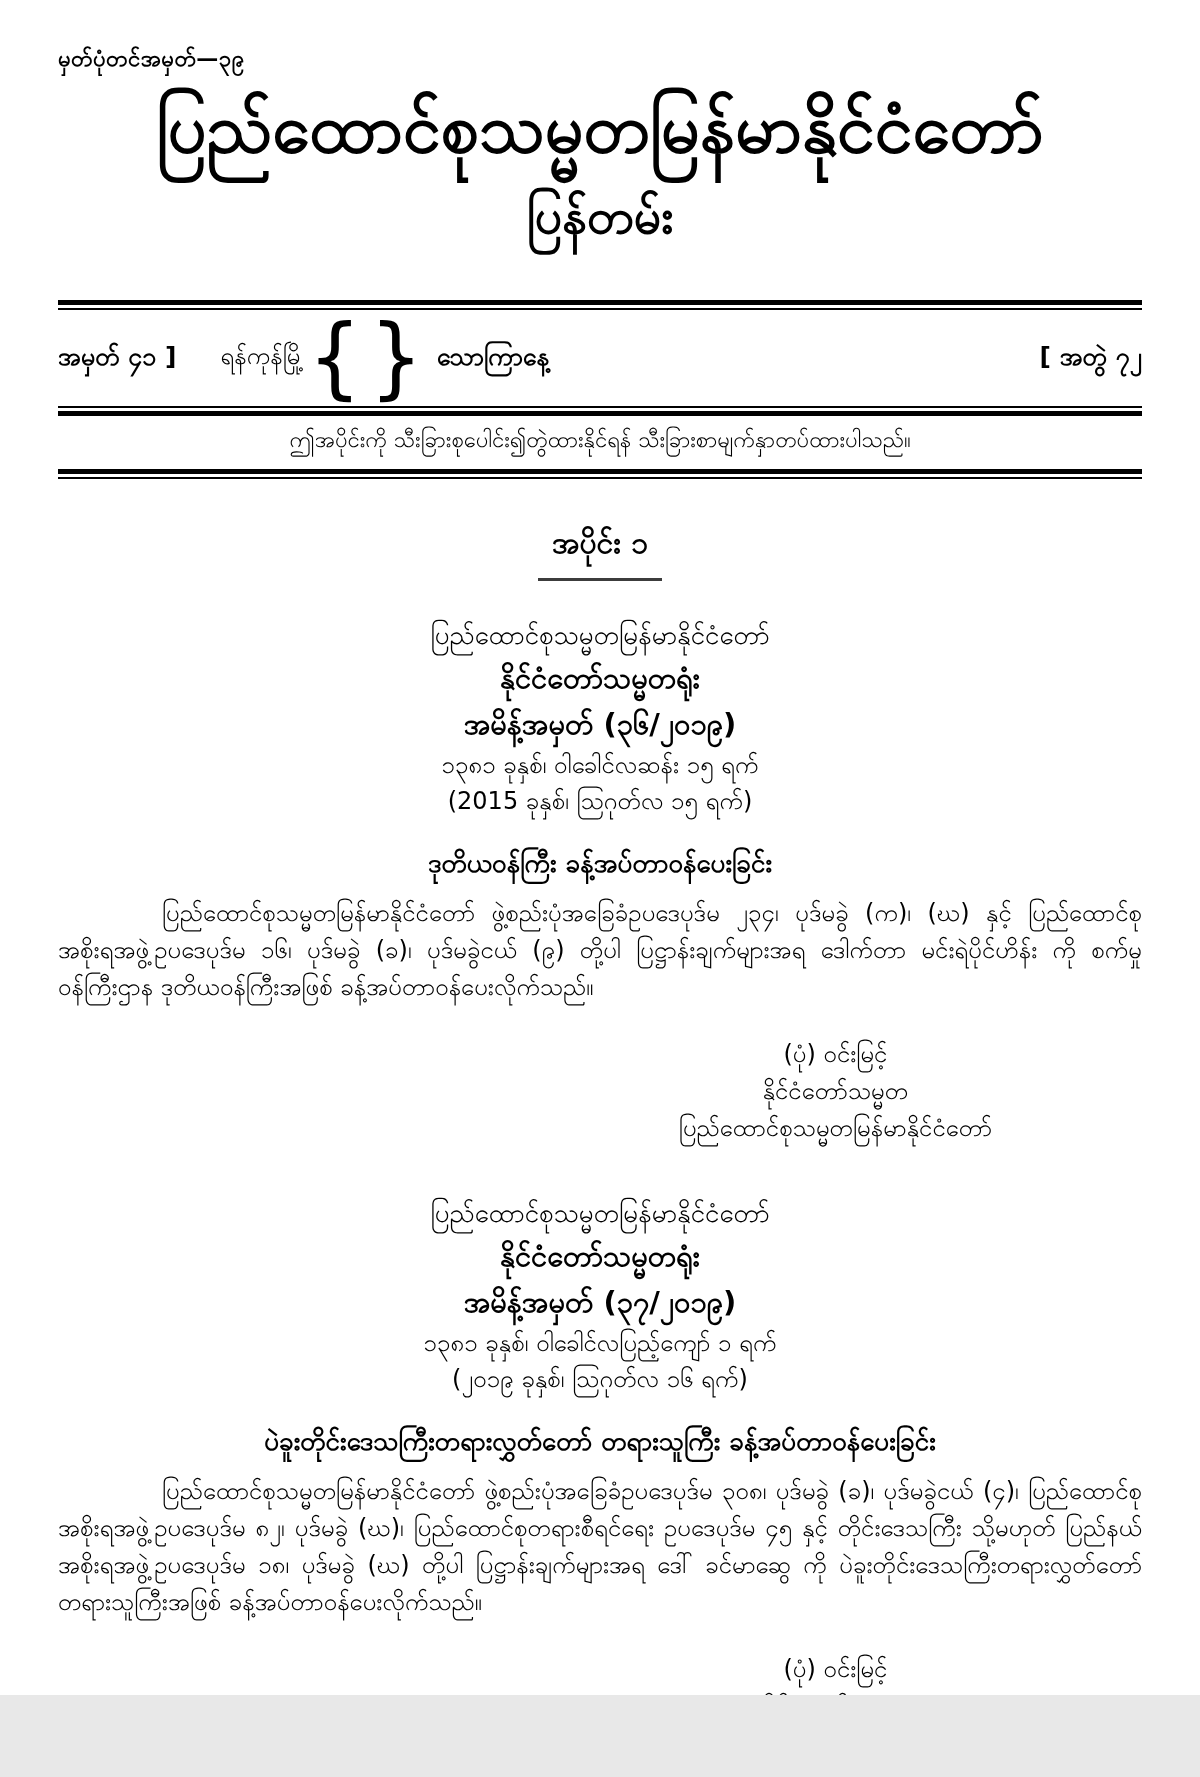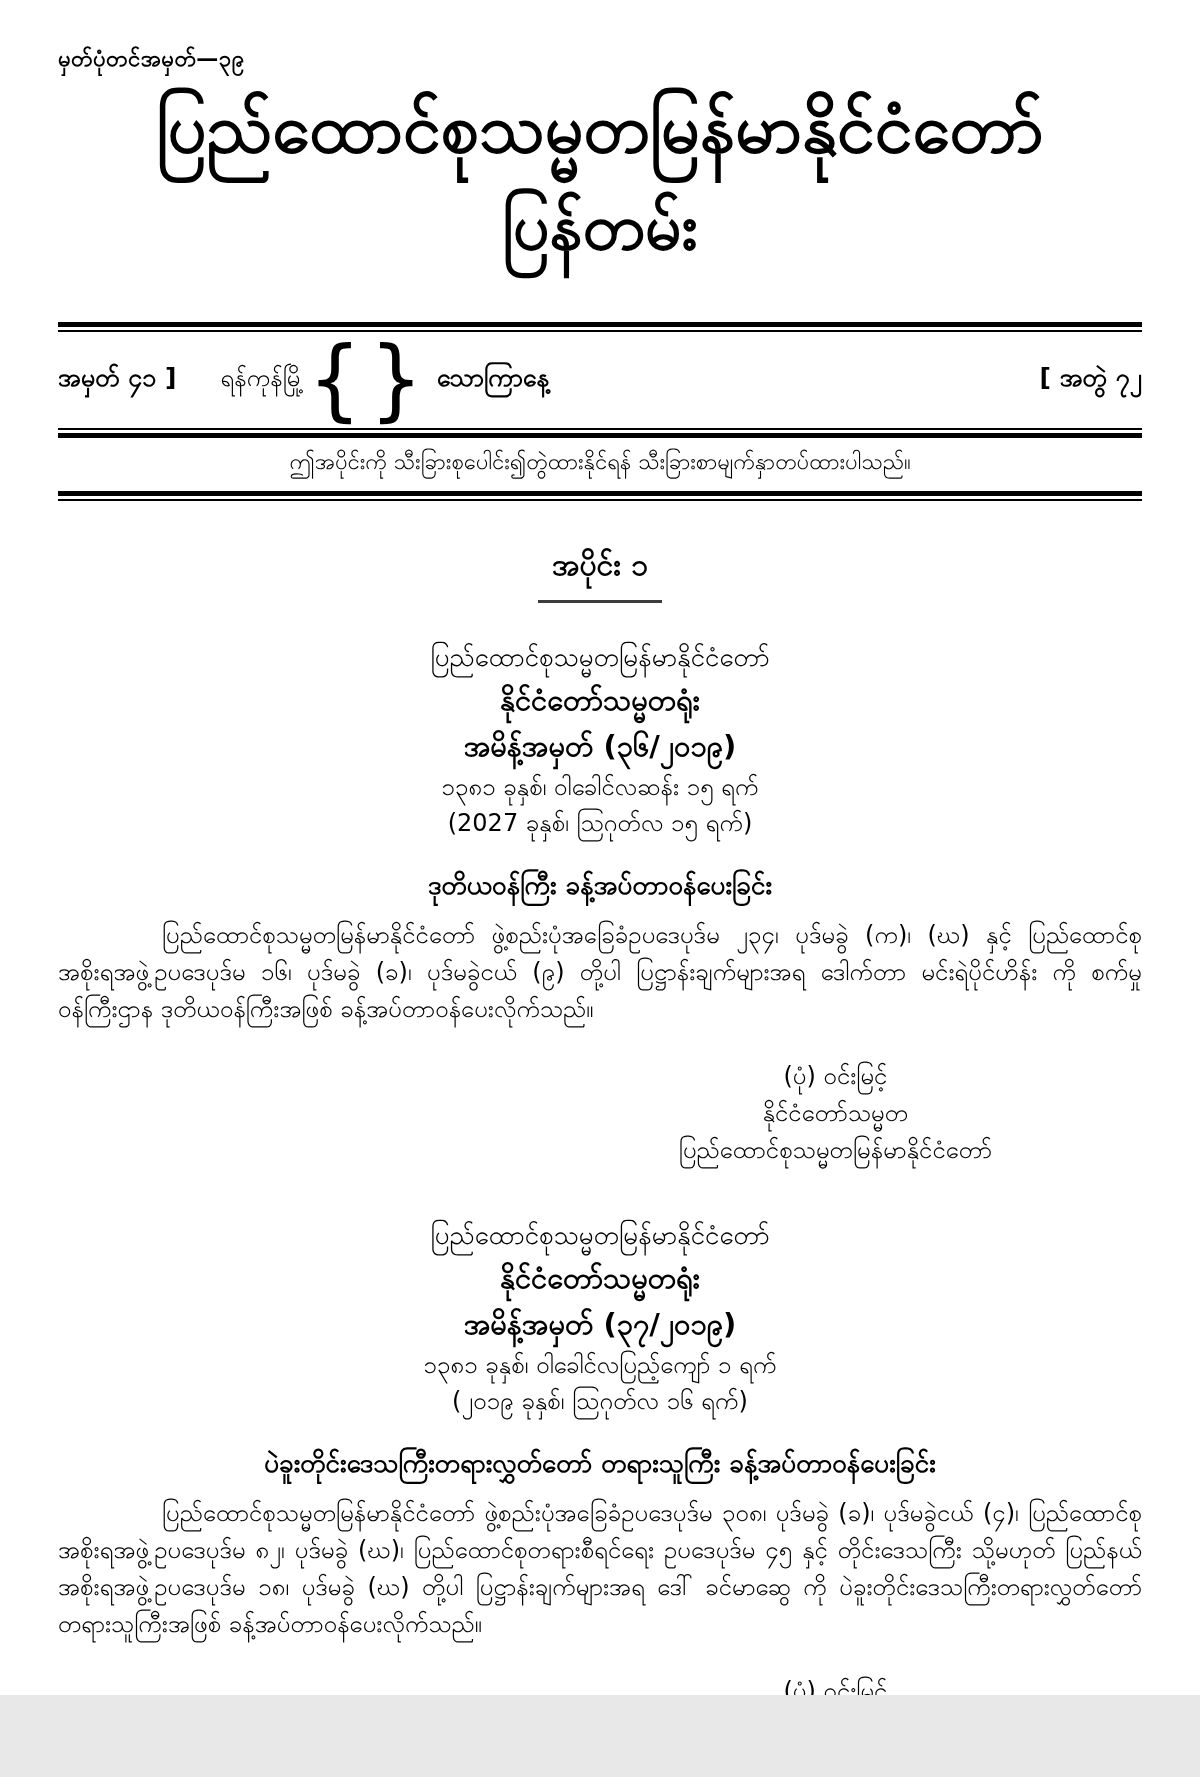--- a/index.html
+++ b/index.html
@@ -23,21 +23,21 @@
   .masthead {
     text-align: center;
     margin-top: 4px;
   }
   .masthead .title-1 {
     font-size: 68px;
     font-weight: bold;
     line-height: 1.42;
   }
   .masthead .title-2 {
-    font-size: 64px;
+    font-size: 48px;
     font-weight: bold;
     line-height: 1.35;
     margin-top: 6px;
   }
   
   .rule { border: 0; margin: 0; }
   .rule-thick { height: 5px; background: #000; }
   .rule-thin  { height: 2px; background: #000; }
   .rule-gap   { height: 3px; background: transparent; }
   .rule-a { margin-top: 52px; }
@@ -174,21 +174,21 @@
 
   <div class="part-heading-wrap">
     <span class="part-heading">အပိုင်း ၁</span>
   </div>
 
   <div class="order-block first">
     <div class="order-country">ပြည်ထောင်စုသမ္မတမြန်မာနိုင်ငံတော်</div>
     <div class="order-office">နိုင်ငံတော်သမ္မတရုံး</div>
     <div class="order-number">အမိန့်အမှတ် (၃၆/၂၀၁၉)</div>
     <div class="order-date">၁၃၈၁ ခုနှစ်၊ ဝါခေါင်လဆန်း ၁၅ ရက်</div>
-    <div class="order-date">(2027 ခုနှစ်၊ သြဂုတ်လ ၁၅ ရက်)</div>
+    <div class="order-date">(2015 ခုနှစ်၊ သြဂုတ်လ ၁၅ ရက်)</div>
     <div class="order-subject">ဒုတိယဝန်ကြီး ခန့်အပ်တာဝန်ပေးခြင်း</div>
     <div class="order-body">ပြည်ထောင်စုသမ္မတမြန်မာနိုင်ငံတော် ဖွဲ့စည်းပုံအခြေခံဥပဒေပုဒ်မ ၂၃၄၊ ပုဒ်မခွဲ (က)၊ (ဃ) နှင့် ပြည်ထောင်စုအစိုးရအဖွဲ့ဥပဒေပုဒ်မ ၁၆၊ ပုဒ်မခွဲ (ခ)၊ ပုဒ်မခွဲငယ် (၉) တို့ပါ ပြဋ္ဌာန်းချက်များအရ ဒေါက်တာ မင်းရဲပိုင်ဟိန်း ကို စက်မှုဝန်ကြီးဌာန ဒုတိယဝန်ကြီးအဖြစ် ခန့်အပ်တာဝန်ပေးလိုက်သည်။</div>
     <div class="signature">
       <div>(ပုံ) ဝင်းမြင့်</div>
       <div>နိုင်ငံတော်သမ္မတ</div>
       <div>ပြည်ထောင်စုသမ္မတမြန်မာနိုင်ငံတော်</div>
     </div>
   </div>
 
   <div class="order-block second">

